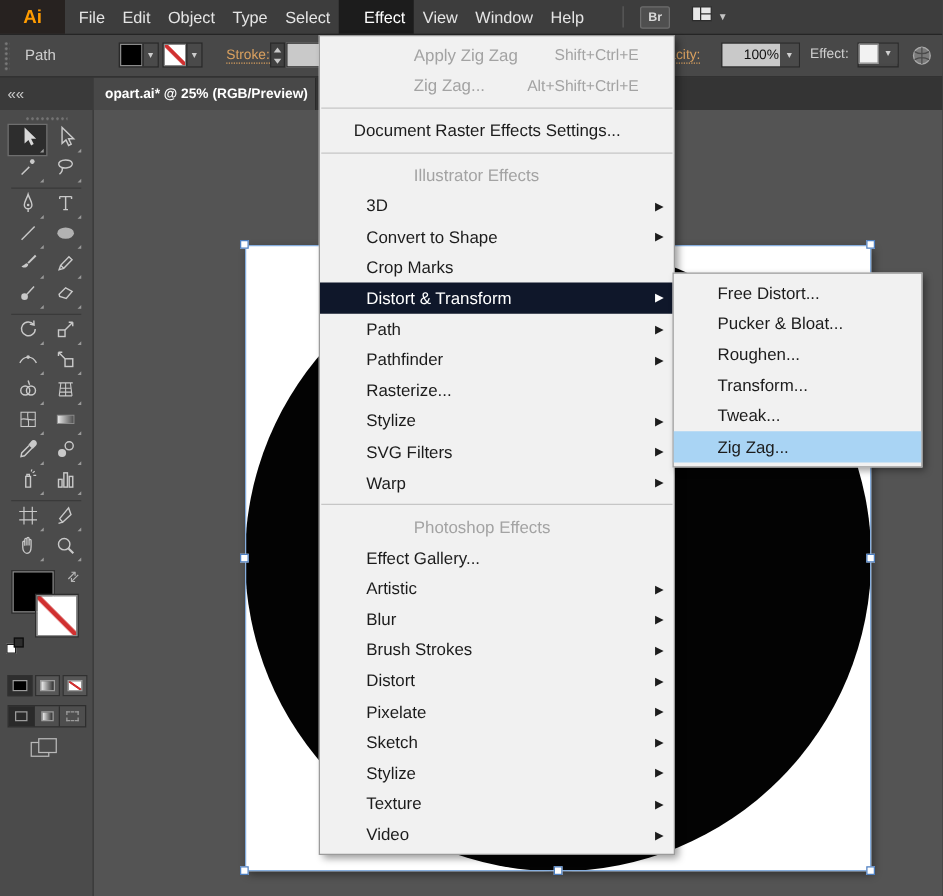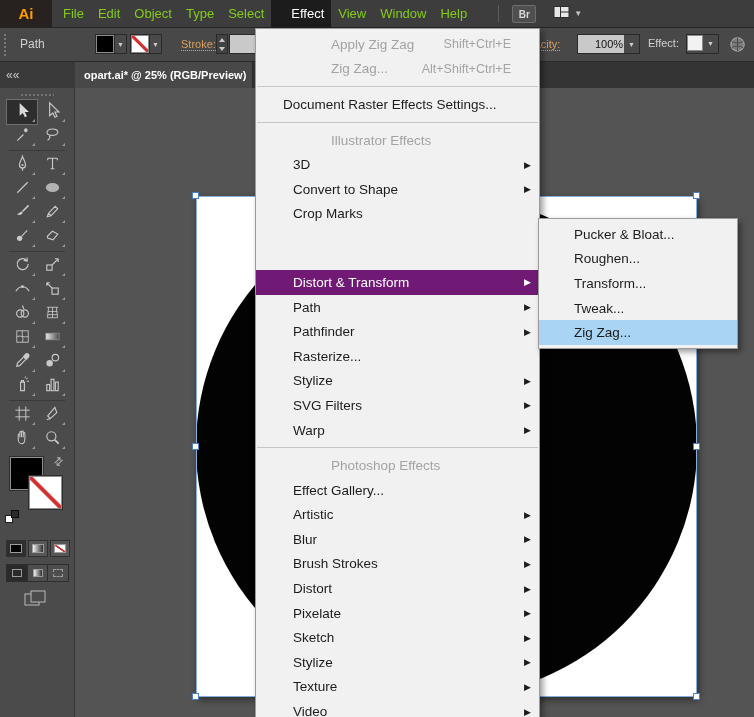--- a/index.html
+++ b/index.html
@@ -6,21 +6,21 @@
   html,body { width:754px; height:717px; overflow:hidden; background:#3d3d3d;
     font-family:"Liberation Sans", sans-serif; }
   body { position:relative; }
 
   
   .menubar { position:absolute; left:0; top:0; width:754px; height:28px;
     background:#3d3d3d; border-bottom:1px solid #252525; display:flex; align-items:stretch; z-index:20; }
   .logo { width:52px; background:#272220; color:#ff9c00; font-weight:bold; font-size:15px;
     display:flex; align-items:center; justify-content:center; }
   .menus { display:flex; margin-left:4px; }
-  .menu-item { padding:0 7px; display:flex; align-items:center; font-size:13px; color:#84cc16; cursor:default; }
+  .menu-item { padding:0 7px; display:flex; align-items:center; font-size:13px; color:#e5e5e5; cursor:default; }
   .menu-item.active { background:#1c1c1c; color:#ffffff;padding-left:20px; }
   .mb-sep { width:1px; background:#5c5c5c; margin:5px 0 5px 24px; }
   .br-btn { margin:5px 0 5px 13px; width:24px; height:18px; background:#4f4f4f; border:1px solid #6e6e6e;
     border-radius:2px; color:#d8d8d8; font-size:10px; font-weight:bold; display:flex; align-items:center; justify-content:center; }
   .ws-switch { margin-left:17px; display:flex; align-items:center; gap:3px; }
   .ws-caret { color:#c4c4c4; font-size:8px; }
 
   
   .controlbar { position:absolute; left:0; top:28px; width:754px; height:34px;
     background:#484848; border-bottom:1px solid #2b2b2b; z-index:10; }
@@ -97,21 +97,21 @@
 
   
   .popup { position:absolute; background:#f1f1f1; border:1px solid #9b9b9b;
     box-shadow:3px 3px 6px rgba(0,0,0,0.4); padding:3px 0; }
   .effect-popup { left:255px; top:28px; width:285px; z-index:50; }
   .sub-popup { left:538px; top:218px; width:200px; z-index:60; }
   .mi { height:24.6px; display:flex; align-items:center; padding:0 8px 0 27px;
     font-size:13.5px; color:#1c1c1c; white-space:nowrap; }
   .mi.indent { padding-left:37px; }
   .mi.disabled, .mi.header { color:#a3a3a3;margin-left:48px; }
-  .mi.hl { background:#701a75; color:#ffffff;margin-top:44px; }
+  .mi.hl { background:#0f172a; color:#ffffff; }
   .mi .lbl { flex:1; }
   .mi .sc { color:#a3a3a3; margin-right:8px; font-size:12.5px; }
   .mi .arr { width:12px; text-align:right; font-size:9px; color:#1c1c1c; visibility:hidden; }
   .mi.has-sub .arr { visibility:visible; }
   .mi.hl .arr { color:#ffffff; }
   .mi-sep { border-top:1px solid #c6c6c6; margin:5px 1px; }
   .smi { height:24.6px; display:flex; align-items:center; padding:0 10px 0 35px; font-size:13.5px; color:#1c1c1c; }
   .smi.hl { background:#a9d4f4; }
 </style>
 </head>
@@ -545,18 +545,19 @@
       <span class="lbl">Texture</span>
       <span class="arr">▶</span>
     </div>
     <div class="mi indent has-sub">
       <span class="lbl">Video</span>
       <span class="arr">▶</span>
     </div>
   </div>
 
 <div class="popup sub-popup" id="distort-submenu">
+    <div class="smi">Free Distort...</div>
     <div class="smi">Pucker &amp; Bloat...</div>
     <div class="smi">Roughen...</div>
     <div class="smi">Transform...</div>
     <div class="smi">Tweak...</div>
     <div class="smi hl">Zig Zag...</div>
   </div>
 
 </body></html>

